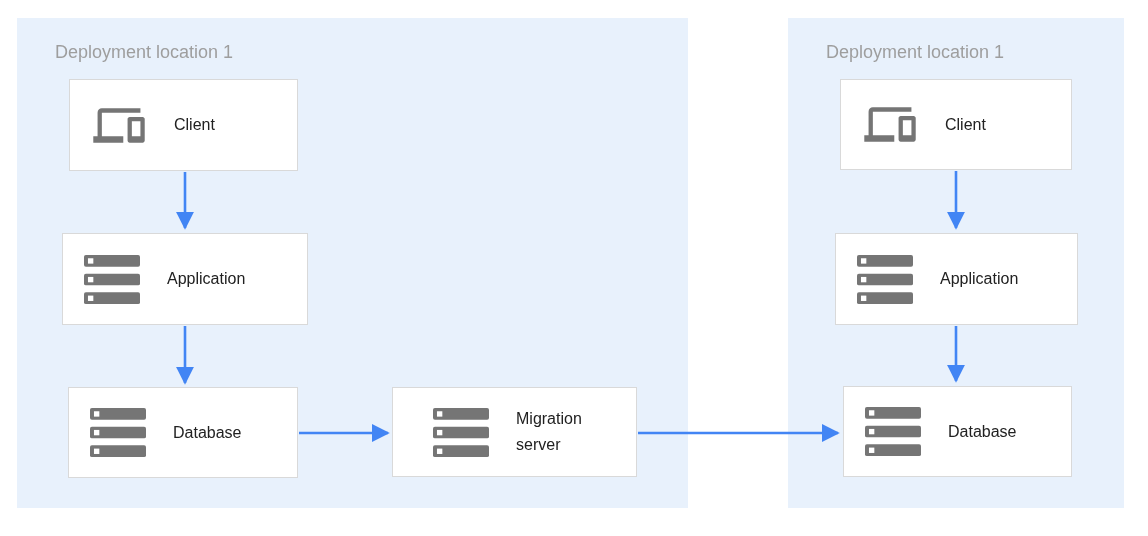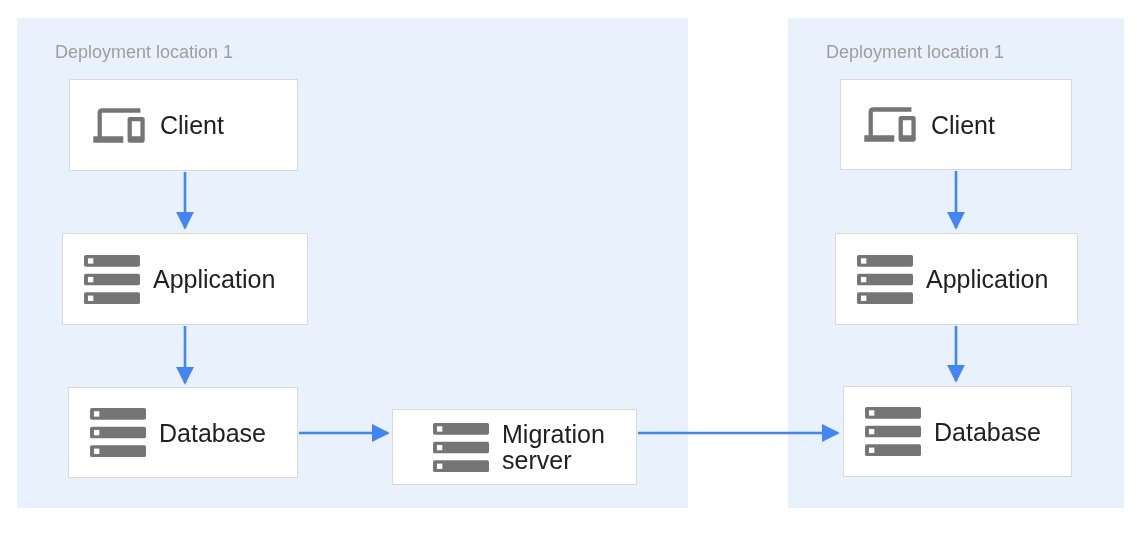--- a/index.html
+++ b/index.html
@@ -41,22 +41,22 @@
     padding-left: 18px;
   }
   .node .icon-wrap {
     width: 62px;
     display: flex;
     align-items: center;
     justify-content: center;
     flex: 0 0 auto;
   }
   .node .node-label {
-    margin-left: 10px;
-    font-size: 25px;
+    margin-left: 24px;
+    font-size: 16px;
     color: var(--color-node_text, #212121);
     line-height: 26px;
   }
   .node .node-label.wrap { max-width: 112px; }
   .icon-gray { fill: var(--color-icon, #757575); }
   .icon-white { fill: #ffffff; }
   .arrows {
     position: absolute;
     left: 0; top: 0;
     width: 1148px;
@@ -67,21 +67,21 @@
     stroke: var(--color-arrow, #4285F4);
     stroke-width: 2.6;
     fill: none;
   }
   #arrowhead path { fill: var(--color-arrow, #4285F4); }
 
   
   .n-client-1      { left: 69px;  top: 79px;  width: 229px; height: 92px; }
   .n-application-1 { left: 62px;  top: 233px; width: 246px; height: 92px; }
   .n-database-1    { left: 68px;  top: 387px; width: 230px; height: 91px; }
-  .n-migration     { left: 392px; top: 409px; width: 245px; height: 76px; padding-left: 37px; }
+  .n-migration     { left: 392px; top: 387px; width: 245px; height: 90px; padding-left: 37px; }
   .n-client-2      { left: 840px; top: 79px;  width: 232px; height: 91px; }
   .n-application-2 { left: 835px; top: 233px; width: 243px; height: 92px; }
   .n-database-2    { left: 843px; top: 386px; width: 229px; height: 91px; }
 </style>
 </head>
 <body>
 
 <div class="canvas">
 
   <div class="region region-1">

